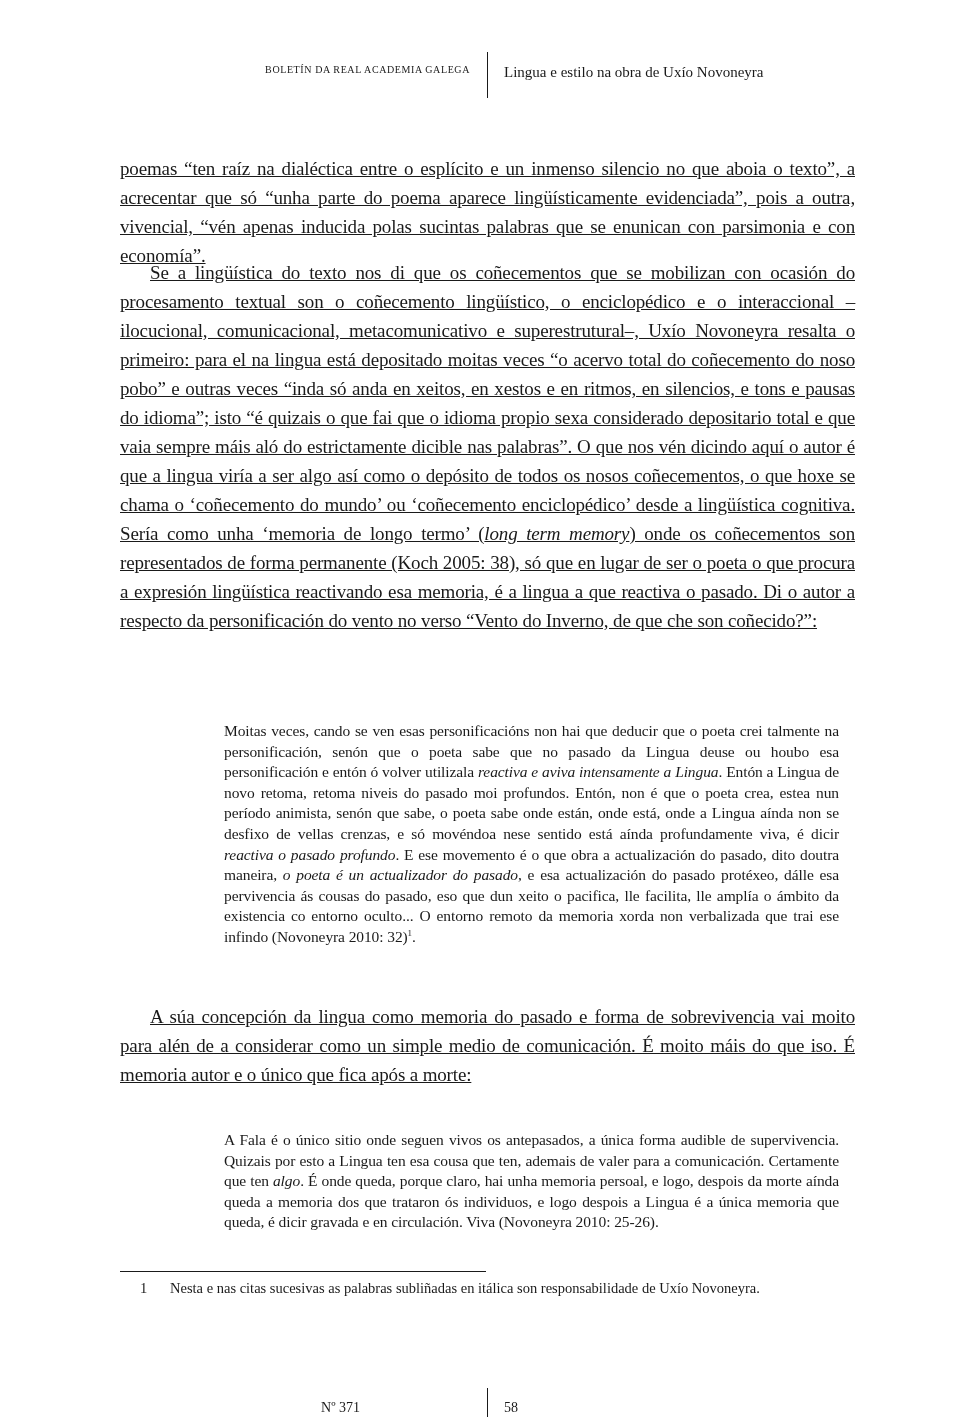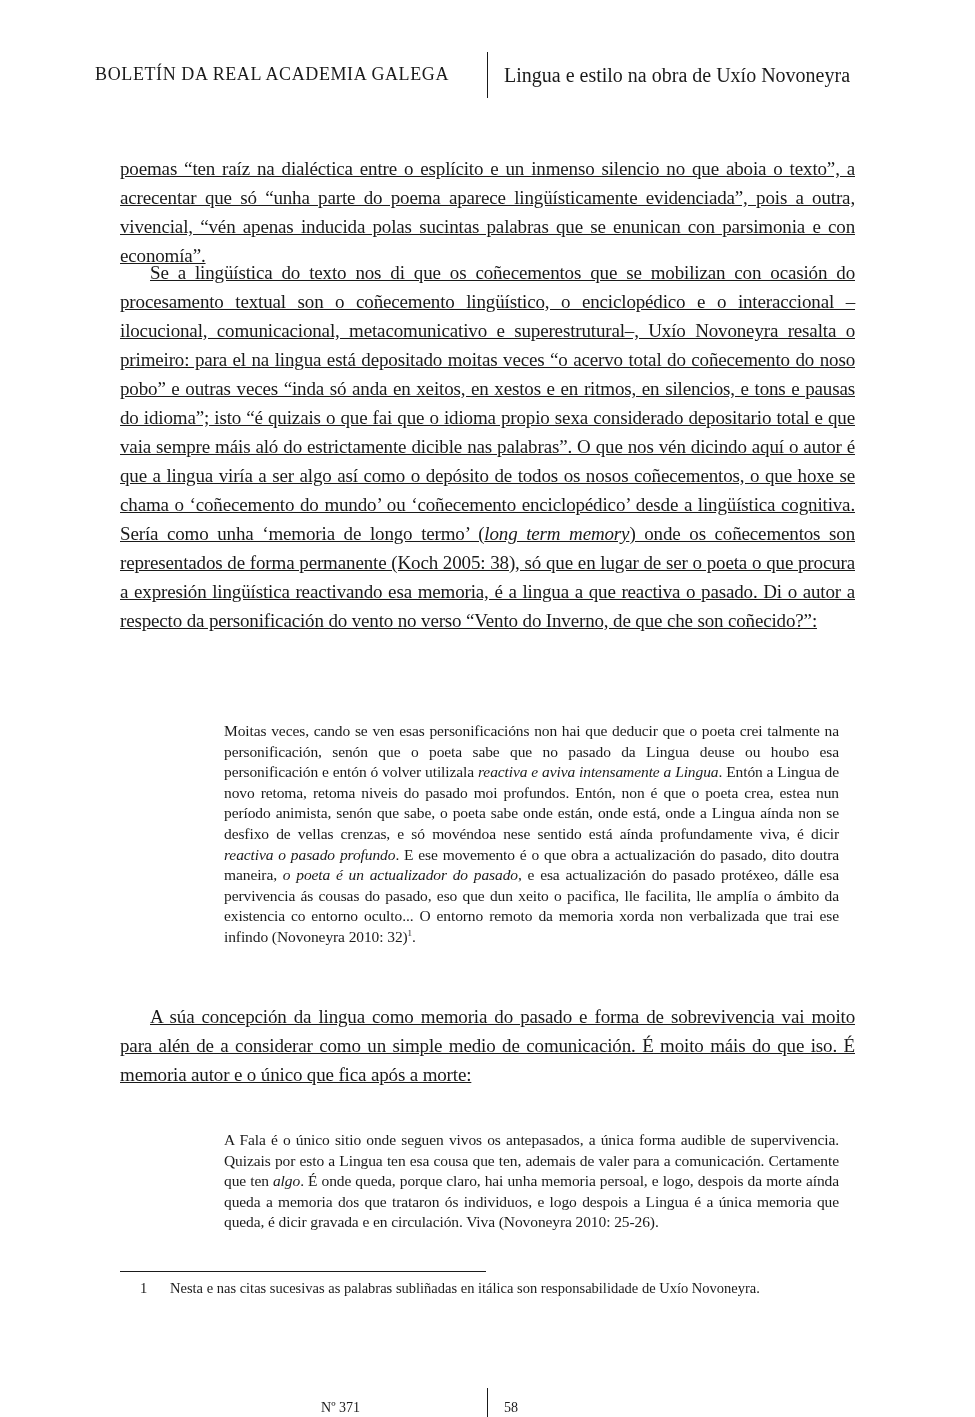--- a/index.html
+++ b/index.html
@@ -17,39 +17,39 @@
     }
     .running-header {
       position: absolute;
       top: 52px;
       left: 0;
       width: 975px;
       height: 46px;
     }
     .running-header .journal {
       position: absolute;
-      right: 526px;
+      right: 505px;
       top: 12px;
-      font-size: 18px;
+      font-size: 10px;
       letter-spacing: 0.6px;
       white-space: nowrap;
     }
     .running-header .divider {
       position: absolute;
       left: 487px;
       top: 0;
       width: 1px;
       height: 46px;
       background: #1a1a1a;
     }
     .running-header .article-title {
       position: absolute;
       left: 504px;
       top: 12px;
-      font-size: 20px;
+      font-size: 15px;
       white-space: nowrap;
     }
     .body-text {
       position: absolute;
       left: 120px;
       width: 735px;
       font-size: 19px;
       line-height: 29px;
       text-align: justify;
       letter-spacing: -0.15px;

